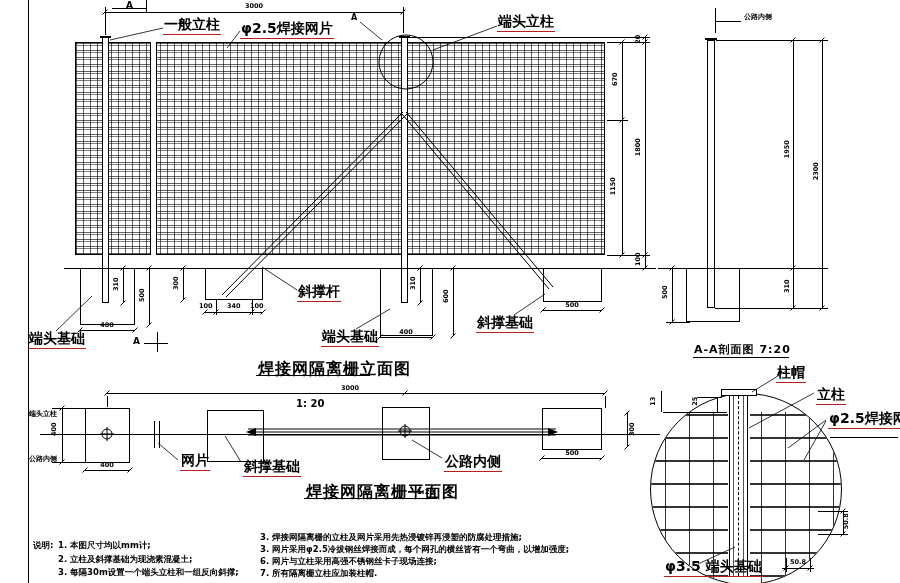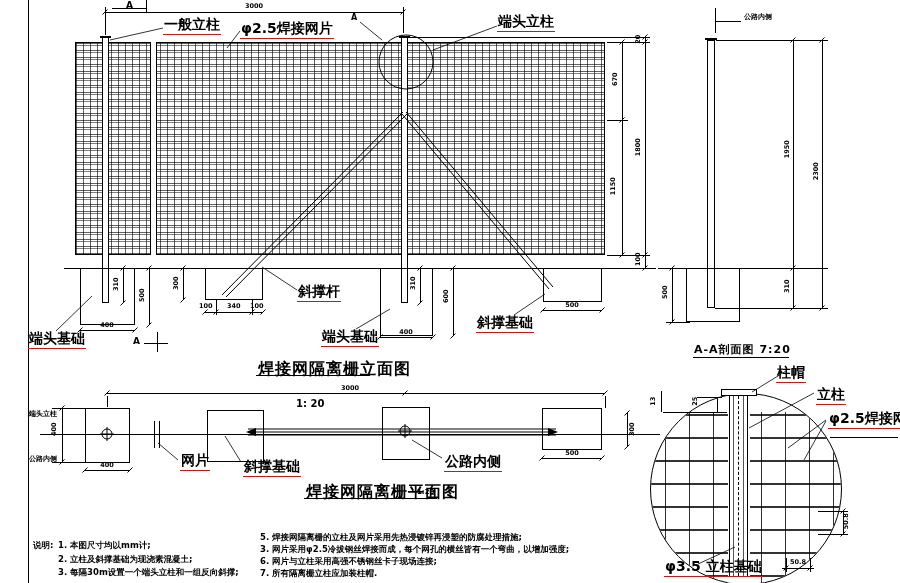--- a/index.html
+++ b/index.html
@@ -195,39 +195,39 @@
   <div class="h" style="left:697px;top:397px;width:25px"></div>
   <div class="v" style="left:717px;top:397px;height:16px"></div>
   <div class="v" style="left:661px;top:391px;height:21px"></div>
   <div class="h" style="left:663px;top:412px;width:64px"></div>
   <div class="dv" style="left:678px;top:398px">25</div>
   <div class="dv" style="left:636px;top:398px">13</div>
 
   <div class="lbl" style="left:776px;top:364px">柱帽</div>
   <div class="lbl" style="left:816px;top:386px">立柱</div>
   <div class="lbl" style="left:828px;top:410px">φ2.5焊接网片</div>
-  <div class="lbl" style="left:664px;top:558px">φ3.5 立柱基础</div>
+  <div class="lbl" style="left:664px;top:558px">φ3.5 端头基础</div>
   <div class="h" style="left:830px;top:437px;width:68px"></div>
 
   <div class="h" style="left:818px;top:511px;width:30px"></div>
   <div class="h" style="left:818px;top:534px;width:30px"></div>
   <div class="v" style="left:843px;top:511px;height:23px"></div>
   <div class="dv" style="left:829px;top:518px">50.8</div>
   <div class="v" style="left:786px;top:558px;height:14px"></div>
   <div class="v" style="left:810px;top:558px;height:14px"></div>
   <div class="h" style="left:782px;top:568px;width:32px"></div>
   <div class="d" style="left:790px;top:559px">50.8</div>
 </div>
 
 <div>
   <div class="note" style="left:33px;top:540px">说明:</div>
   <div class="note" style="left:58px;top:540px">1. 本图尺寸均以mm计;</div>
   <div class="note" style="left:58px;top:554px">2. 立柱及斜撑基础为现浇素混凝土;</div>
   <div class="note" style="left:58px;top:567px">3. 每隔30m设置一个端头立柱和一组反向斜撑;</div>
-  <div class="note" style="left:260px;top:532px">5. 焊接网隔离栅的立柱及网片采用先热浸镀锌再浸塑的防腐处理措施;</div>
+  <div class="note" style="left:260px;top:532px">3. 焊接网隔离栅的立柱及网片采用先热浸镀锌再浸塑的防腐处理措施;</div>
   <div class="note" style="left:260px;top:544px">3. 网片采用φ2.5冷拔钢丝焊接而成，每个网孔的横丝皆有一个弯曲，以增加强度;</div>
   <div class="note" style="left:260px;top:556px">6. 网片与立柱采用高强不锈钢丝卡子现场连接;</div>
   <div class="note" style="left:260px;top:568px">7. 所有隔离栅立柱应加装柱帽.</div>
 </div>
 
 <svg class="ov" width="900" height="583" viewBox="0 0 900 583">
   <g stroke="#000" stroke-width="1" fill="none">
     <line x1="403" y1="112" x2="222" y2="295"></line>
     <line x1="407" y1="114" x2="226" y2="297"></line>
     <line x1="406" y1="112" x2="553" y2="287"></line>

